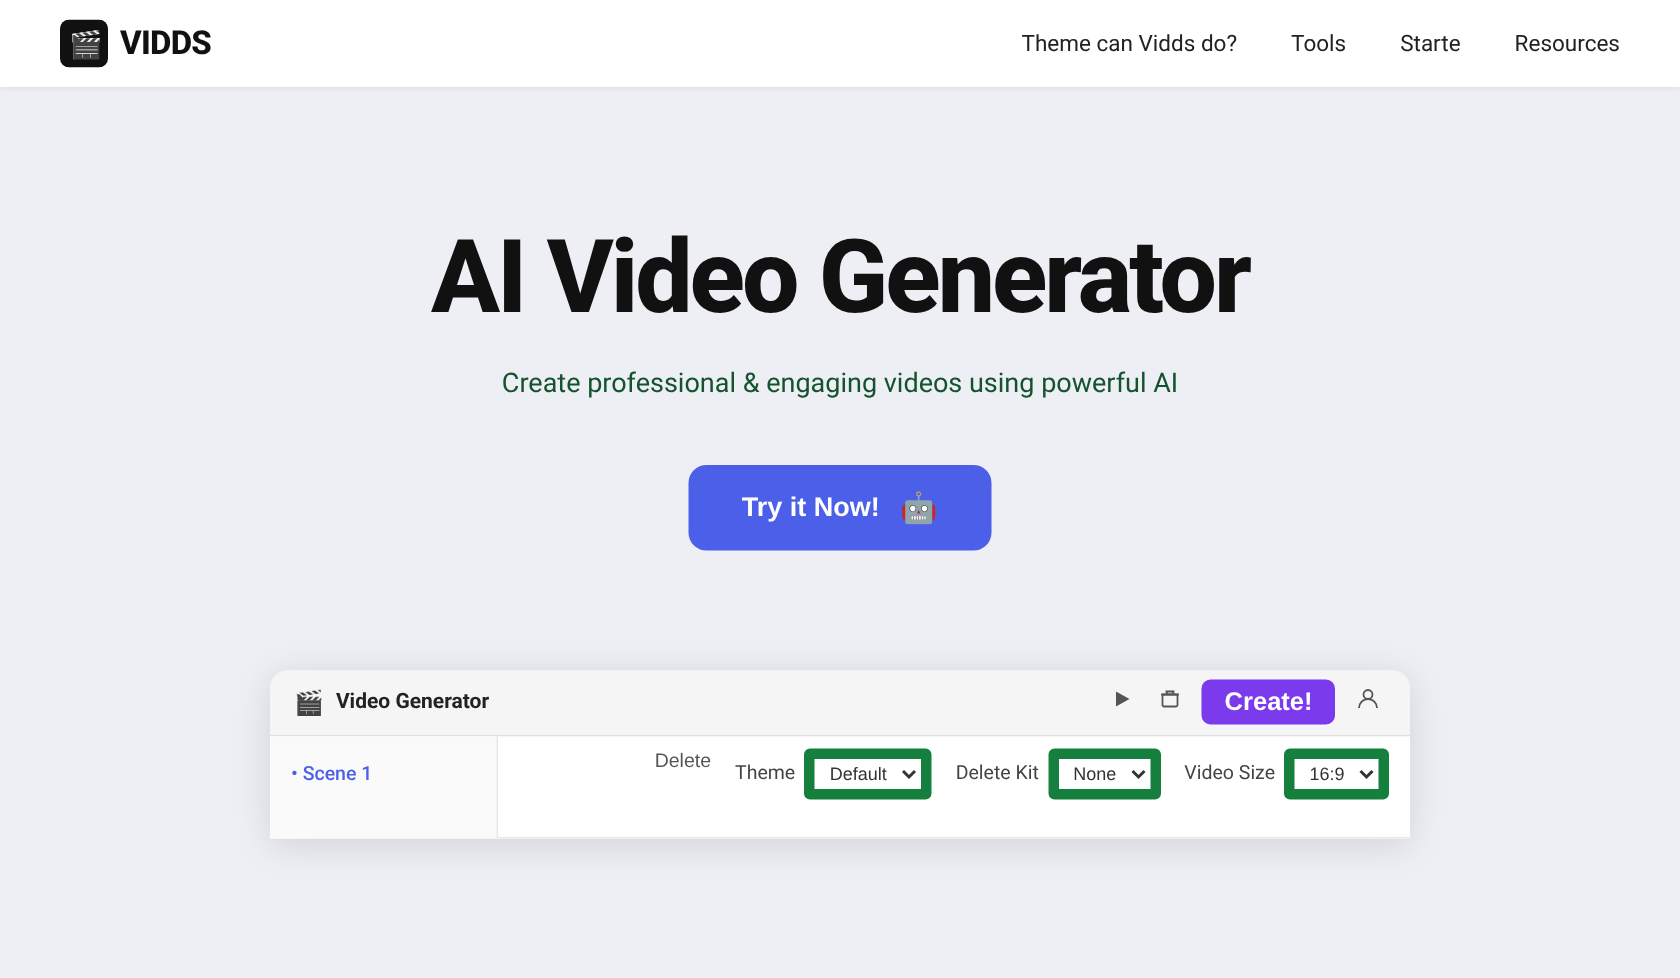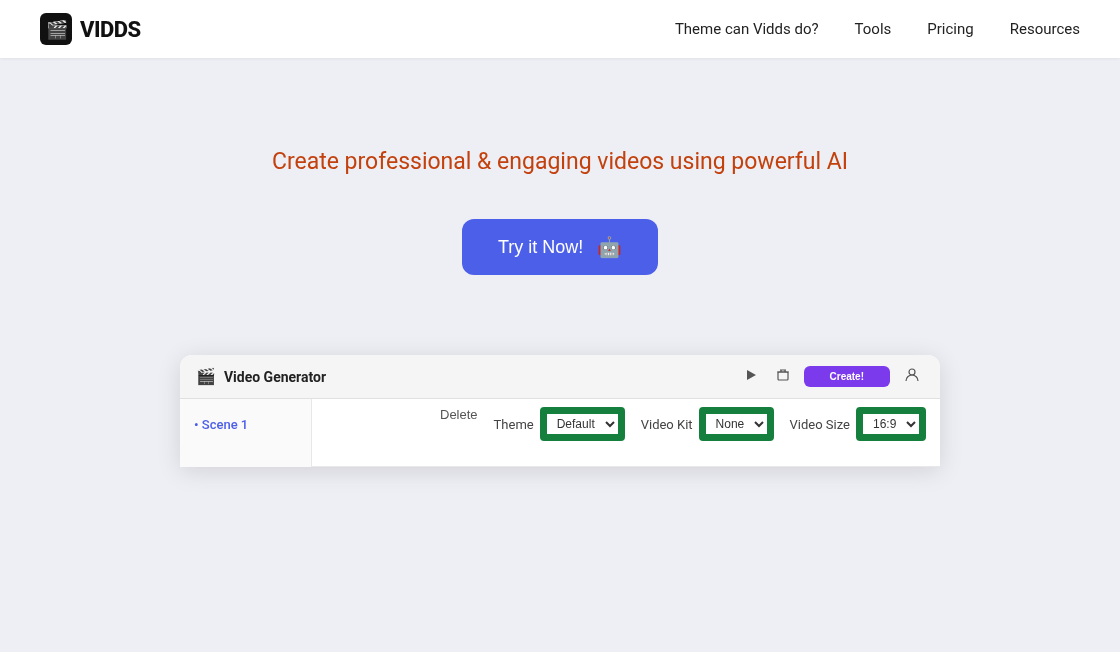--- a/index.html
+++ b/index.html
@@ -103,34 +103,34 @@
     .hero-title {
       font-size: 68px;
       font-weight: 800;
       color: #111;
       letter-spacing: -2px;
       line-height: 1.1;
       margin-bottom: 22px;
     }
 
     .hero-subtitle {
-      font-size: 23px;
-      color: #c2410c;
+      font-size: 18px;
+      color: #14532d;
       font-weight: 400;
       margin-bottom: 44px;
     }
 
     .try-btn {
       background: #4c5fe8;
       color: #fff;
       border: none;
       border-radius: 12px;
       padding: 16px 36px;
       font-size: 18px;
-      font-weight: 400;
+      font-weight: 700;
       cursor: pointer;
       display: flex;
       align-items: center;
       gap: 14px;
     }
 
     .try-btn .robot-icon {
       font-size: 20px;
     }
 
@@ -188,34 +188,34 @@
       color: #555;
       font-size: 16px;
       padding: 2px 4px;
     }
 
     .preview-create-btn {
       background: #7c3aed;
       color: #fff;
       border: none;
       border-radius: 6px;
-      padding: 5px 26px;
-      font-size: 10px;
+      padding: 5px 15px;
+      font-size: 17px;
       font-weight: 600;
       cursor: pointer;
     }
 
     .preview-body {
       display: flex;
       background: #fff;
       min-height: 68px;
     }
 
     .preview-sidebar {
-      width: 132px;
+      width: 152px;
       border-right: 1px solid #e8e8e8;
       padding: 10px 0;
       background: #fafafa;
     }
 
     .scene-item {
       padding: 8px 14px;
       font-size: 13px;
       color: #4c5fe8;
       cursor: pointer;
@@ -265,27 +265,28 @@
     <svg class="logo-icon" viewBox="0 0 32 32" fill="none" xmlns="http://www.w3.org/2000/svg">
       <rect width="32" height="32" rx="6" fill="#111"></rect>
       <text x="6" y="23" font-size="18" fill="white" font-weight="bold">🎬</text>
     </svg>
     <span class="logo-text">VIDDS</span>
   </div>
 
   <div class="navbar-nav">
     <a class="nav-link">Theme can Vidds do?</a>
     <a class="nav-link">Tools</a>
-    <a class="nav-link">Pricing</a>
+    <a class="nav-link">Starte</a>
     <a class="nav-link">Resources</a>
   </div>
 
 </nav>
 
 <section class="hero">
+  <h1 class="hero-title">AI Video Generator</h1>
   <p class="hero-subtitle">Create professional &amp; engaging videos using powerful AI</p>
   <button class="try-btn">
     <span>Try it Now!</span>
     <span class="robot-icon">🤖</span>
   </button>
 </section>
 
 <div class="preview-container">
   <div class="preview-window">
 
@@ -328,21 +329,21 @@
       <div style="flex:1; display:flex; flex-direction:column;">
         <div class="preview-toolbar">
           <button class="delete-btn">Delete</button>
           <div class="toolbar-item">
             <span>Theme</span>
             <select>
               <option>Default</option>
             </select>
           </div>
           <div class="toolbar-item">
-            <span>Video Kit</span>
+            <span>Delete Kit</span>
             <select>
               <option>None</option>
             </select>
           </div>
           <div class="toolbar-item">
             <span>Video Size</span>
             <select>
               <option>16:9</option>
             </select>
           </div>

